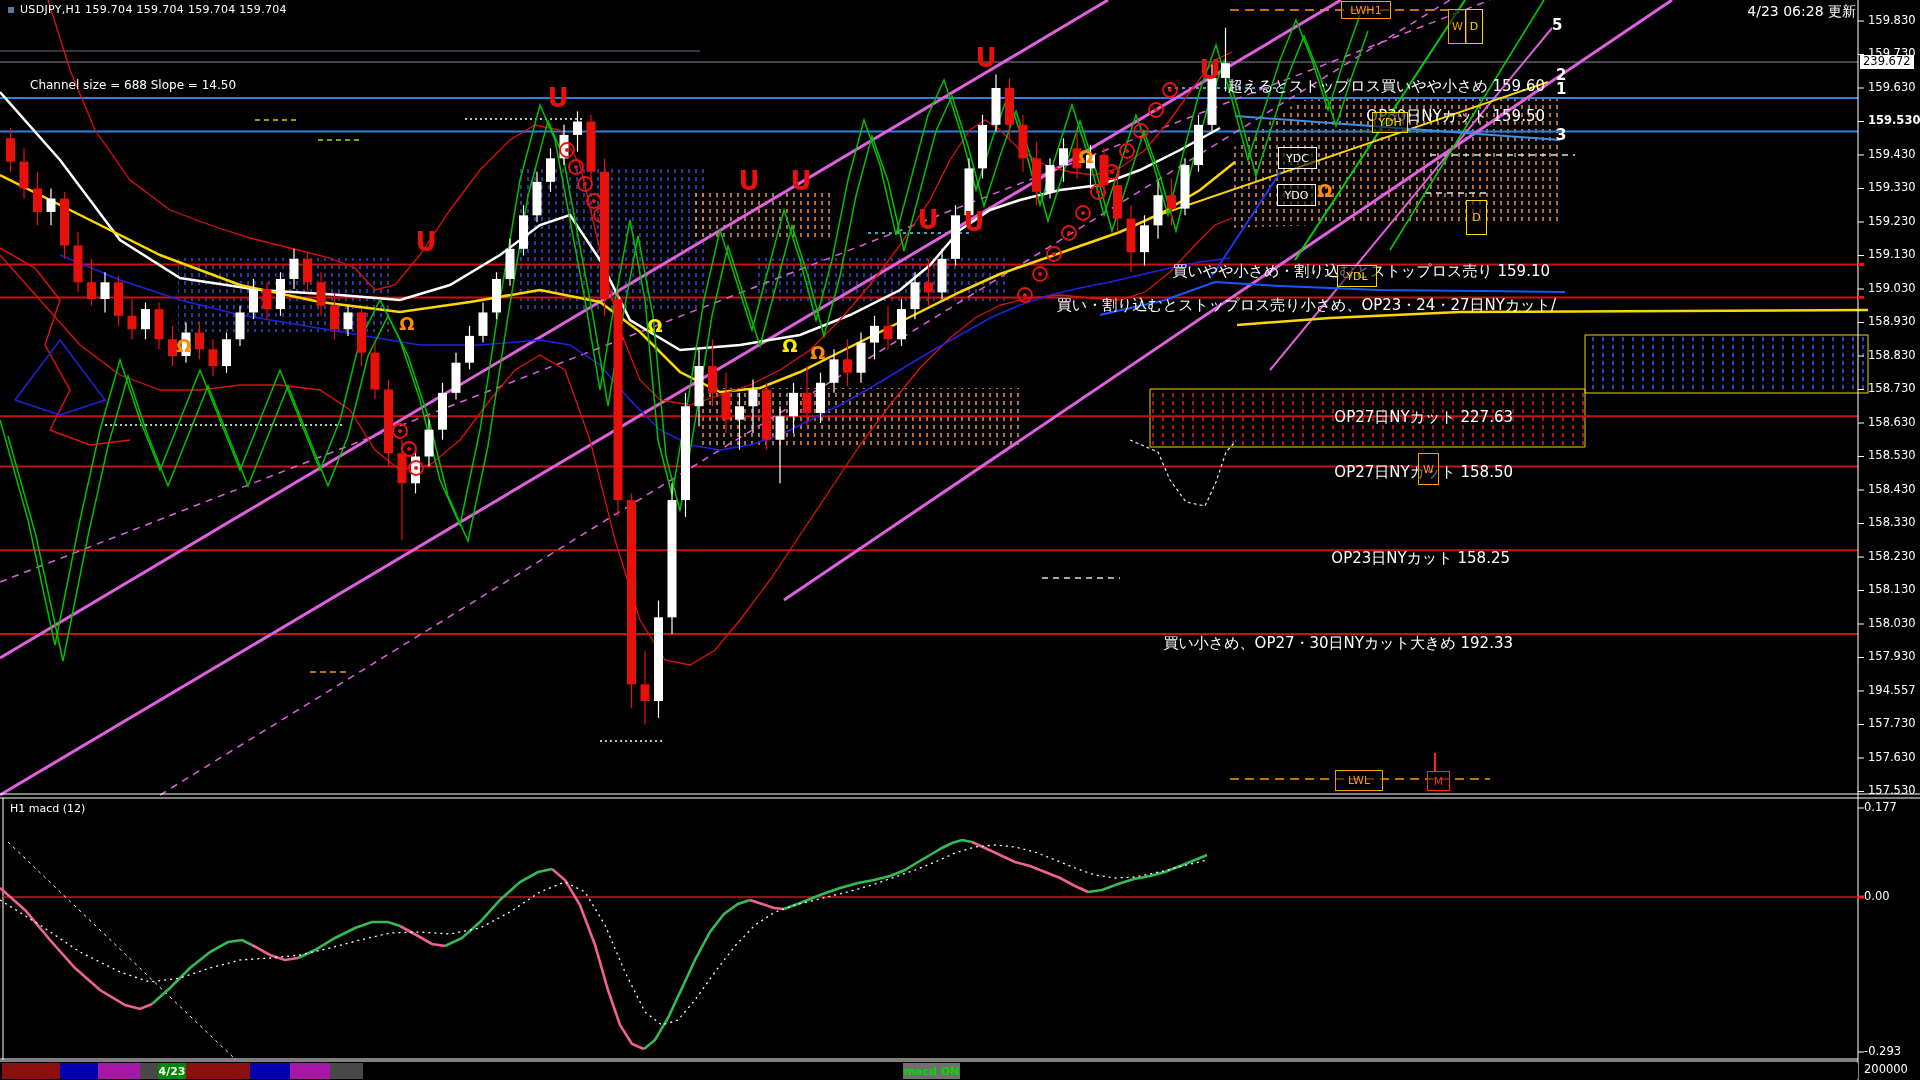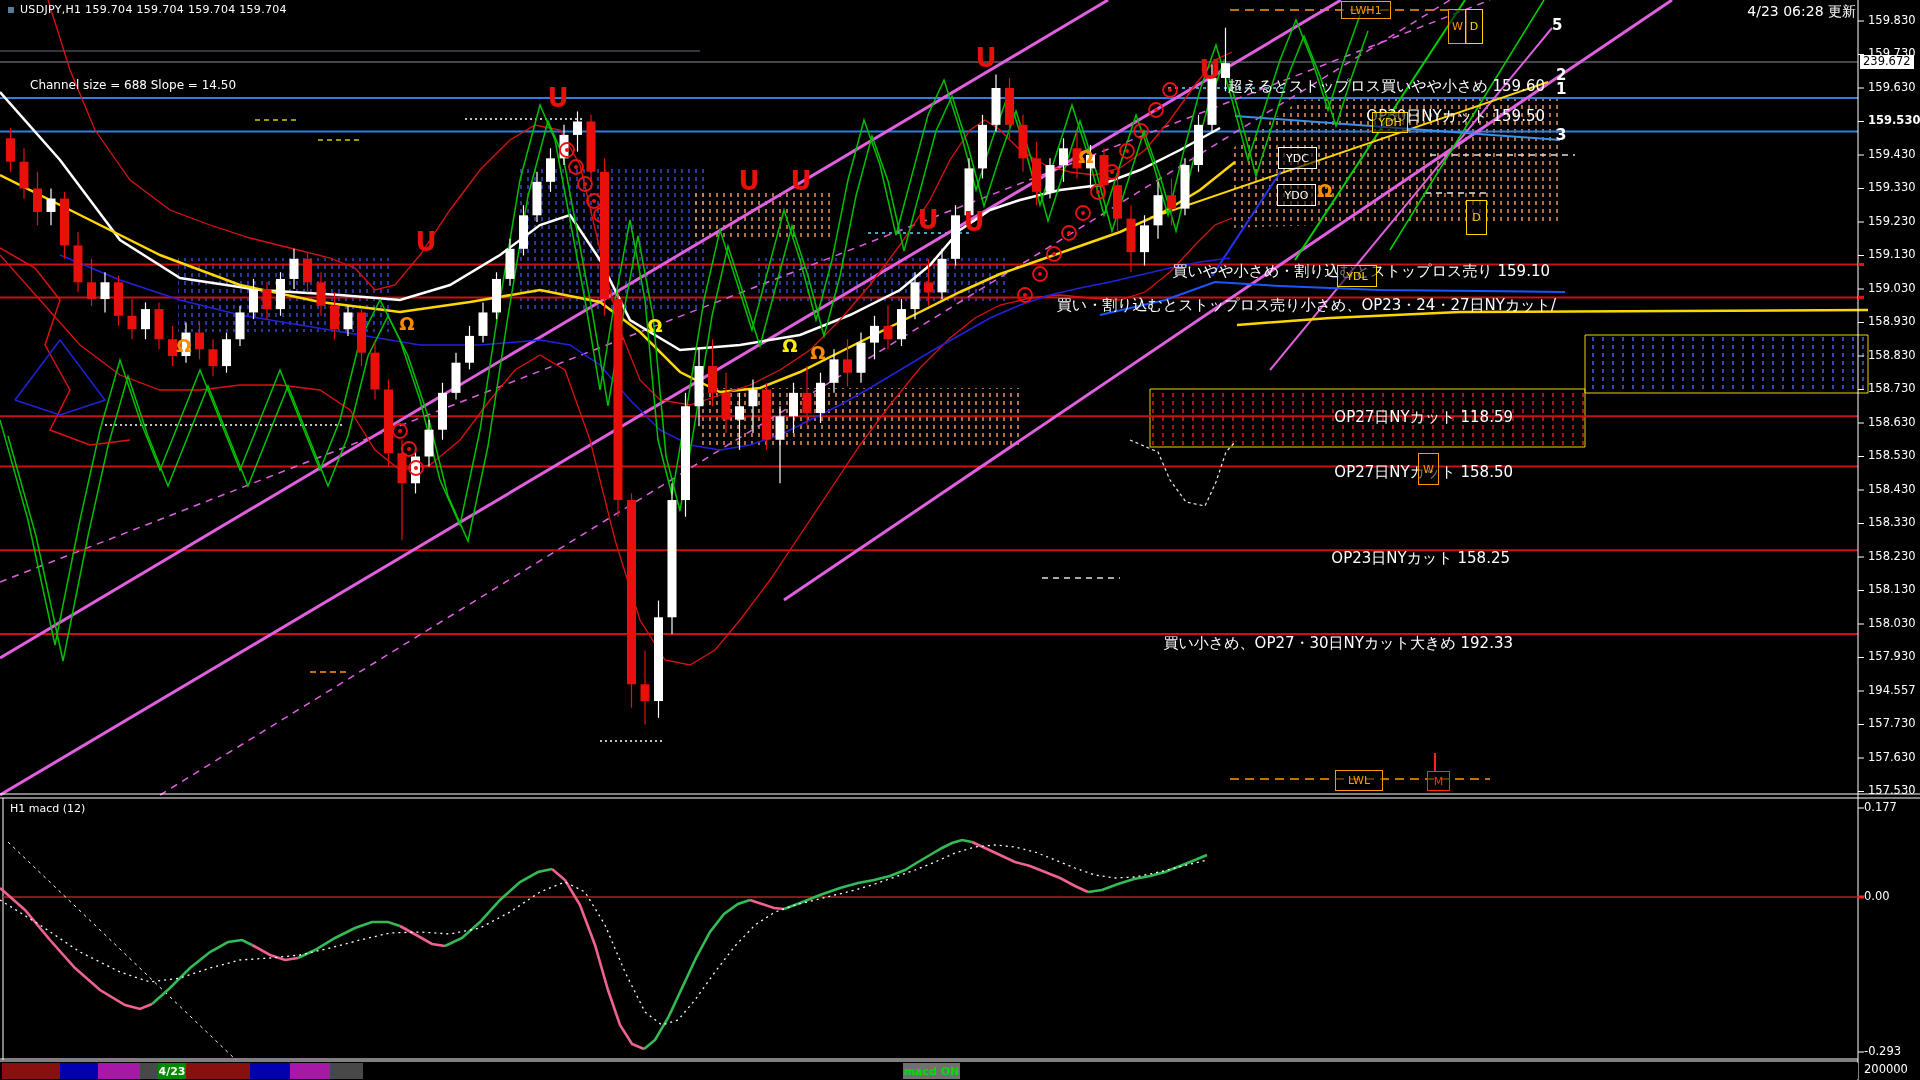--- a/index.html
+++ b/index.html
@@ -416,21 +416,21 @@
       <div class="abs tick" style="left: 1868px; top: 718px;">157.730</div>
       <div class="abs tick" style="left: 1868px; top: 751.5px;">157.630</div>
       <div class="abs tick" style="left: 1868px; top: 785px;">157.530</div>
       <div class="abs curtag" style="left: 1860px; top: 55.21px;">239.672</div>
     </div>
   <div id="annotations">
       <div class="abs anno" style="right: 375px; top: 79px;">超えるとストップロス買いやや小さめ 159.60</div>
       <div class="abs anno" style="right: 375px; top: 109px;">OP30日NYカット 159.50</div>
       <div class="abs anno" style="right: 370px; top: 264px;">買いやや小さめ・割り込むとストップロス売り 159.10</div>
       <div class="abs anno" style="right: 364px; top: 298px;">買い・割り込むとストップロス売り小さめ、OP23・24・27日NYカット/</div>
-      <div class="abs anno" style="right: 407px; top: 410px;">OP27日NYカット 118.59</div>
+      <div class="abs anno" style="right: 407px; top: 410px;">OP27日NYカット 227.63</div>
       <div class="abs anno" style="right: 407px; top: 465px;">OP27日NYカット 158.50</div>
       <div class="abs anno" style="right: 410px; top: 551px;">OP23日NYカット 158.25</div>
       <div class="abs anno" style="right: 407px; top: 636px;">買い小さめ、OP27・30日NYカット大きめ 192.33</div>
     </div>
   <div id="boxed-labels">
       <div class="abs boxlab" style="left: 1341px; top: 1px; width: 48px; height: 16px; border-color: rgb(255, 153, 0); color: rgb(255, 153, 0);">LWH1</div>
       <div class="abs boxlab" style="left: 1448px; top: 9px; width: 17px; height: 33px; border-color: rgb(255, 153, 0); color: rgb(255, 153, 0);">W</div>
       <div class="abs boxlab" style="left: 1465px; top: 9px; width: 16px; height: 33px; border-color: rgb(255, 215, 0); color: rgb(255, 215, 0);">D</div>
       <div class="abs boxlab" style="left: 1372px; top: 112px; width: 34px; height: 19px; border-color: rgb(255, 215, 0); color: rgb(255, 215, 0);">YDH</div>
       <div class="abs boxlab" style="left: 1278px; top: 147px; width: 37px; height: 20px; border-color: rgb(255, 255, 255); color: rgb(255, 255, 255);">YDC</div>

